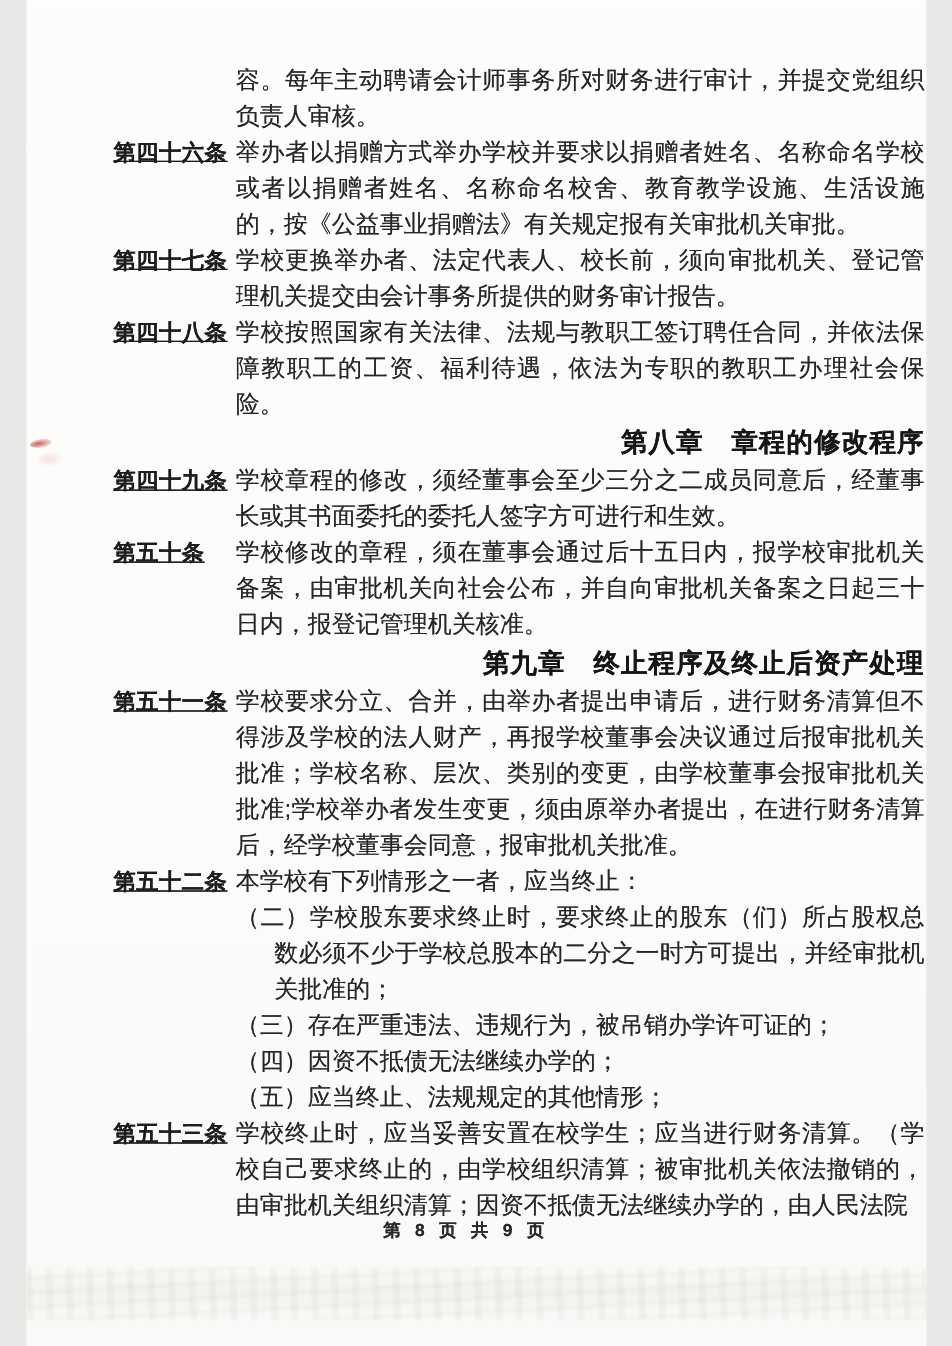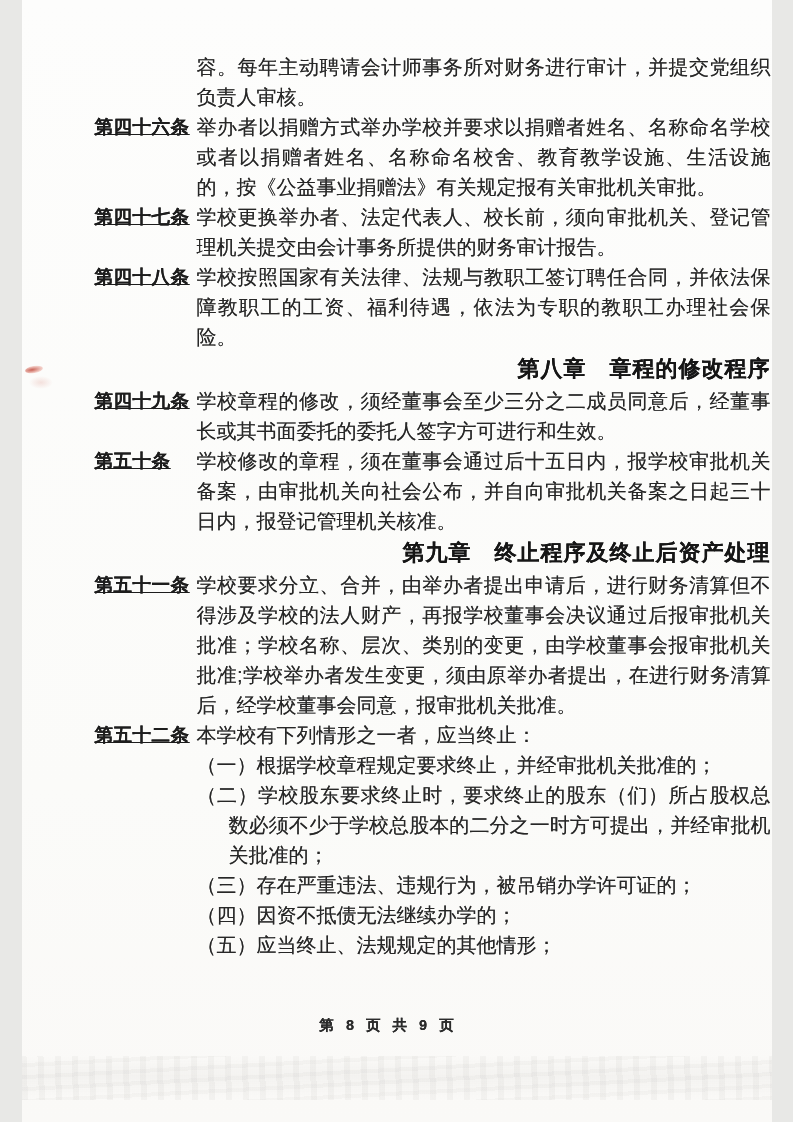--- a/index.html
+++ b/index.html
@@ -159,28 +159,31 @@
 
     <div class="block article">
       <div class="article-label">第五十一条</div>
       <div class="article-text">学校要求分立、合并，由举办者提出申请后，进行财务清算但不得涉及学校的法人财产，再报学校董事会决议通过后报审批机关批准；学校名称、层次、类别的变更，由学校董事会报审批机关批准;学校举办者发生变更，须由原举办者提出，在进行财务清算后，经学校董事会同意，报审批机关批准。</div>
     </div>
 
     <div class="block article">
       <div class="article-label">第五十二条</div>
       <div class="article-text">
         <div>本学校有下列情形之一者，应当终止：</div>
-        <div class="sub-item">（一）根据学校章程规定要求终止，并经审批机关批准的；</div>
         <div class="sub-item">（二）学校股东要求终止时，要求终止的股东（们）所占股权总数必须不少于学校总股本的二分之一时方可提出，并经审批机关批准的；</div>
         <div class="sub-item">（三）存在严重违法、违规行为，被吊销办学许可证的；</div>
         <div class="sub-item">（四）因资不抵债无法继续办学的；</div>
         <div class="sub-item">（五）应当终止、法规规定的其他情形；</div>
       </div>
     </div>
 
+    <div class="block article">
+      <div class="article-label">第五十三条</div>
+      <div class="article-text">学校终止时，应当妥善安置在校学生；应当进行财务清算。（学校自己要求终止的，由学校组织清算；被审批机关依法撤销的，由审批机关组织清算；因资不抵债无法继续办学的，由人民法院</div>
+    </div>
 
   </div>
 
   <div class="pen-mark"></div>
   <div class="pen-smudge"></div>
 
   <div class="page-footer">第 8 页 共 9 页</div>
 
   <div class="scan-noise"></div>
 

